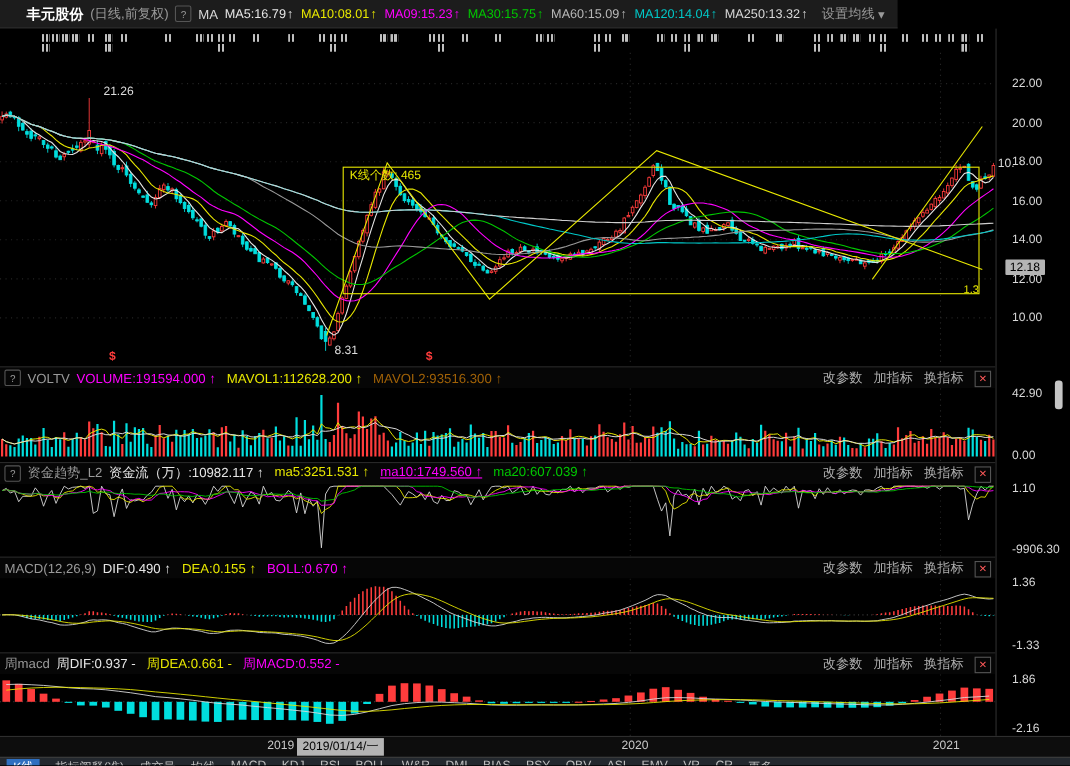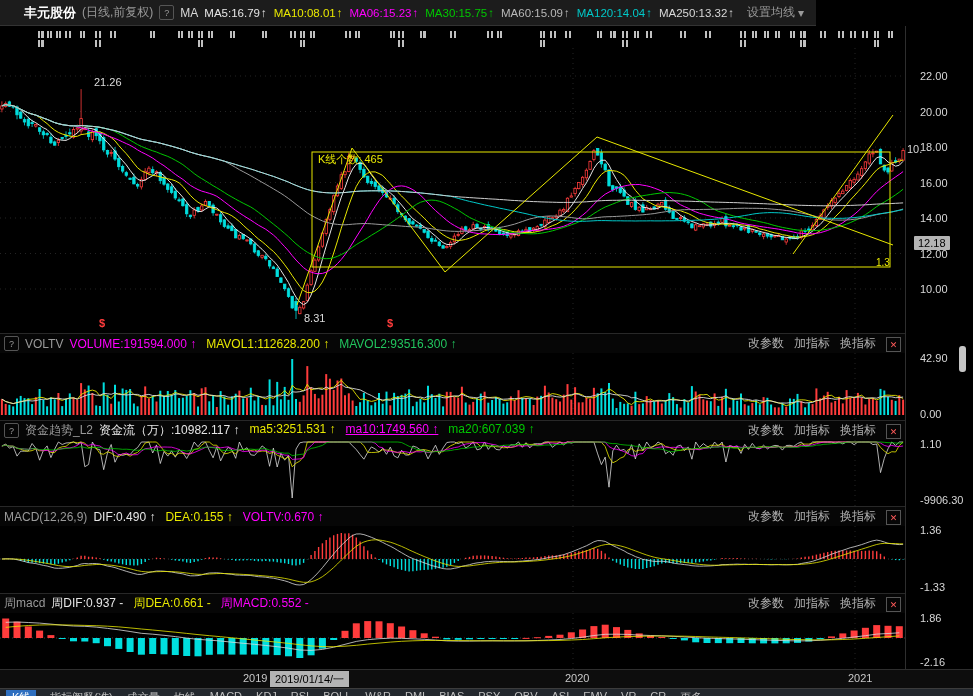--- a/index.html
+++ b/index.html
@@ -59,21 +59,21 @@
 <div class="app">
 
   <div class="topbar">
     <span class="t-title">丰元股份</span>
     <span class="t-sub">(日线,前复权)</span>
     <span class="qbox">?</span>
     <span class="t-ma">MA</span>
     <span id="maItems" style="display:flex;align-items:center;">
         <span class="ma-item"><span style="color:#e6e6e6">MA5:16.79</span><span class="arr" style="color:#e6e6e6">↑</span></span>
         <span class="ma-item"><span style="color:#e8e800">MA10:08.01</span><span class="arr" style="color:#e8e800">↑</span></span>
-        <span class="ma-item"><span style="color:#ff00ff">MA06:15.23</span><span class="arr" style="color:#ff00ff">↑</span></span>
+        <span class="ma-item"><span style="color:#ff00ff">MA09:15.23</span><span class="arr" style="color:#ff00ff">↑</span></span>
         <span class="ma-item"><span style="color:#00c800">MA30:15.75</span><span class="arr" style="color:#00c800">↑</span></span>
         <span class="ma-item"><span style="color:#b8b8b8">MA60:15.09</span><span class="arr" style="color:#b8b8b8">↑</span></span>
         <span class="ma-item"><span style="color:#00c8c8">MA120:14.04</span><span class="arr" style="color:#00c8c8">↑</span></span>
         <span class="ma-item"><span style="color:#d8d8d8">MA250:13.32</span><span class="arr" style="color:#d8d8d8">↑</span></span>
       </span>
     <span class="t-right">
       <span>设置均线</span>
       <span>▾</span>
     </span>
   </div>
@@ -646,21 +646,21 @@
         <span class="mk" style="left: 888px; top: 5px;"></span>
       </div>
   </div>
 
   <div class="phdr" style="top:333px">
     <span class="qbox">?</span>
     <span class="pname">VOLTV</span>
     <span class="pmetrics" id="pm0">
         <span class="pm" style="color: rgb(255, 0, 255);">VOLUME:191594.000 ↑</span>
         <span class="pm" style="color: rgb(232, 232, 0);">MAVOL1:112628.200 ↑</span>
-        <span class="pm" style="color: #22c55e;">MAVOL2:93516.300 ↑</span>
+        <span class="pm" style="color: #a16207;">MAVOL2:93516.300 ↑</span>
       </span>
     <span class="pbtns">
       <span class="pbtn">改参数</span>
       <span class="pbtn">加指标</span>
       <span class="pbtn">换指标</span>
       <span class="pclose">✕</span>
     </span>
   </div>
   <div class="chartbox" style="top:353px;width:905px;height:67px">
     <svg id="svgVol" width="905" height="67">
@@ -937,21 +937,21 @@
         <polyline points="1.9,6.0 5.7,5.0 9.4,6.1 13.2,6.2 17.0,8.2 20.7,8.7 24.5,9.0 28.3,9.3 32.1,8.6 35.8,8.6 39.6,9.7 43.4,9.7 47.1,9.4 50.9,10.0 54.7,9.9 58.4,9.1 62.2,8.9 66.0,8.5 69.8,8.2 73.5,7.8 77.3,7.7 81.1,6.6 84.8,7.6 88.6,8.4 92.4,7.5 96.2,7.4 99.9,7.4 103.7,8.3 107.5,8.8 111.2,8.6 115.0,8.7 118.8,8.9 122.6,9.3 126.3,9.2 130.1,9.5 133.9,10.1 137.6,10.3 141.4,9.9 145.2,9.1 148.9,9.2 152.7,9.7 156.5,10.8 160.3,10.6 164.0,10.0 167.8,10.9 171.6,11.0 175.3,11.4 179.1,10.4 182.9,10.4 186.7,11.1 190.4,10.5 194.2,9.5 198.0,9.1 201.7,8.1 205.5,7.2 209.3,7.2 213.1,7.7 216.8,8.3 220.6,10.0 224.4,10.5 228.1,10.3 231.9,10.5 235.7,10.2 239.4,9.7 243.2,9.4 247.0,9.3 250.8,9.1 254.5,9.4 258.3,9.3 262.1,8.7 265.8,8.6 269.6,10.2 273.4,10.3 277.2,11.9 280.9,12.7 284.7,13.2 288.5,13.1 292.2,15.6 296.0,15.1 299.8,14.5 303.6,14.0 307.3,10.6 311.1,8.4 314.9,7.7 318.6,6.6 322.4,5.4 326.2,2.8 329.9,2.0 333.7,2.0 337.5,2.0 341.3,2.0 345.0,2.0 348.8,2.0 352.6,2.0 356.3,2.0 360.1,2.0 363.9,2.0 367.7,2.0 371.4,2.0 375.2,2.0 379.0,2.0 382.7,2.0 386.5,2.0 390.3,2.0 394.1,2.0 397.8,2.0 401.6,2.5 405.4,4.4 409.1,6.3 412.9,7.6 416.7,9.4 420.4,9.8 424.2,11.3 428.0,12.0 431.8,12.1 435.5,11.6 439.3,11.4 443.1,11.2 446.8,10.9 450.6,10.5 454.4,9.7 458.2,9.4 461.9,8.3 465.7,8.4 469.5,7.8 473.2,7.0 477.0,7.0 480.8,6.6 484.6,5.9 488.3,6.1 492.1,6.0 495.9,6.0 499.6,6.0 503.4,5.3 507.2,5.1 510.9,5.1 514.7,4.6 518.5,4.2 522.3,4.4 526.0,4.6 529.8,5.2 533.6,5.2 537.3,5.8 541.1,5.6 544.9,5.0 548.7,5.0 552.4,4.8 556.2,4.6 560.0,4.5 563.7,4.3 567.5,3.0 571.3,2.7 575.1,2.0 578.8,2.0 582.6,2.0 586.4,2.0 590.1,2.0 593.9,2.0 597.7,2.0 601.4,2.0 605.2,2.0 609.0,3.2 612.8,3.6 616.5,3.6 620.3,4.5 624.1,4.9 627.8,5.2 631.6,5.3 635.4,6.3 639.2,6.2 642.9,7.8 646.7,7.6 650.5,8.5 654.2,8.9 658.0,8.8 661.8,9.3 665.6,10.2 669.3,11.7 673.1,11.7 676.9,10.8 680.6,10.2 684.4,8.4 688.2,8.2 691.9,8.9 695.7,8.4 699.5,8.3 703.3,7.8 707.0,7.9 710.8,7.3 714.6,7.2 718.3,7.0 722.1,6.9 725.9,7.7 729.7,7.6 733.4,8.0 737.2,8.0 741.0,8.0 744.7,7.7 748.5,7.4 752.3,7.2 756.1,7.4 759.8,7.3 763.6,7.2 767.4,6.7 771.1,7.0 774.9,6.9 778.7,7.0 782.4,7.2 786.2,7.0 790.0,7.2 793.8,7.2 797.5,7.5 801.3,6.4 805.1,6.4 808.8,6.3 812.6,6.1 816.4,5.1 820.2,5.0 823.9,4.3 827.7,4.1 831.5,3.7 835.2,3.4 839.0,3.1 842.8,2.9 846.6,2.3 850.3,2.0 854.1,2.0 857.9,2.0 861.6,2.0 865.4,2.0 869.2,2.0 872.9,2.0 876.7,2.0 880.5,2.0 884.3,2.3 888.0,2.7 891.8,2.7 895.6,3.0 899.3,3.2 903.1,3.0" fill="none" stroke="#00c800" stroke-width="0.8"></polyline>
       </svg>
   </div>
 
   <div class="phdr" style="top:506px">
 
     <span class="pname">MACD(12,26,9)</span>
     <span class="pmetrics" id="pm2">
         <span class="pm" style="color: rgb(230, 230, 230);">DIF:0.490 ↑</span>
         <span class="pm" style="color: rgb(232, 232, 0);">DEA:0.155 ↑</span>
-        <span class="pm" style="color: rgb(255, 0, 255);">VOLTV:0.670 ↑</span>
+        <span class="pm" style="color: rgb(255, 0, 255);">BOLL:0.670 ↑</span>
       </span>
     <span class="pbtns">
       <span class="pbtn">改参数</span>
       <span class="pbtn">加指标</span>
       <span class="pbtn">换指标</span>
       <span class="pclose">✕</span>
     </span>
   </div>
   <div class="chartbox" style="top:526px;width:905px;height:67px">
     <svg id="svgMacd" width="905" height="67">

